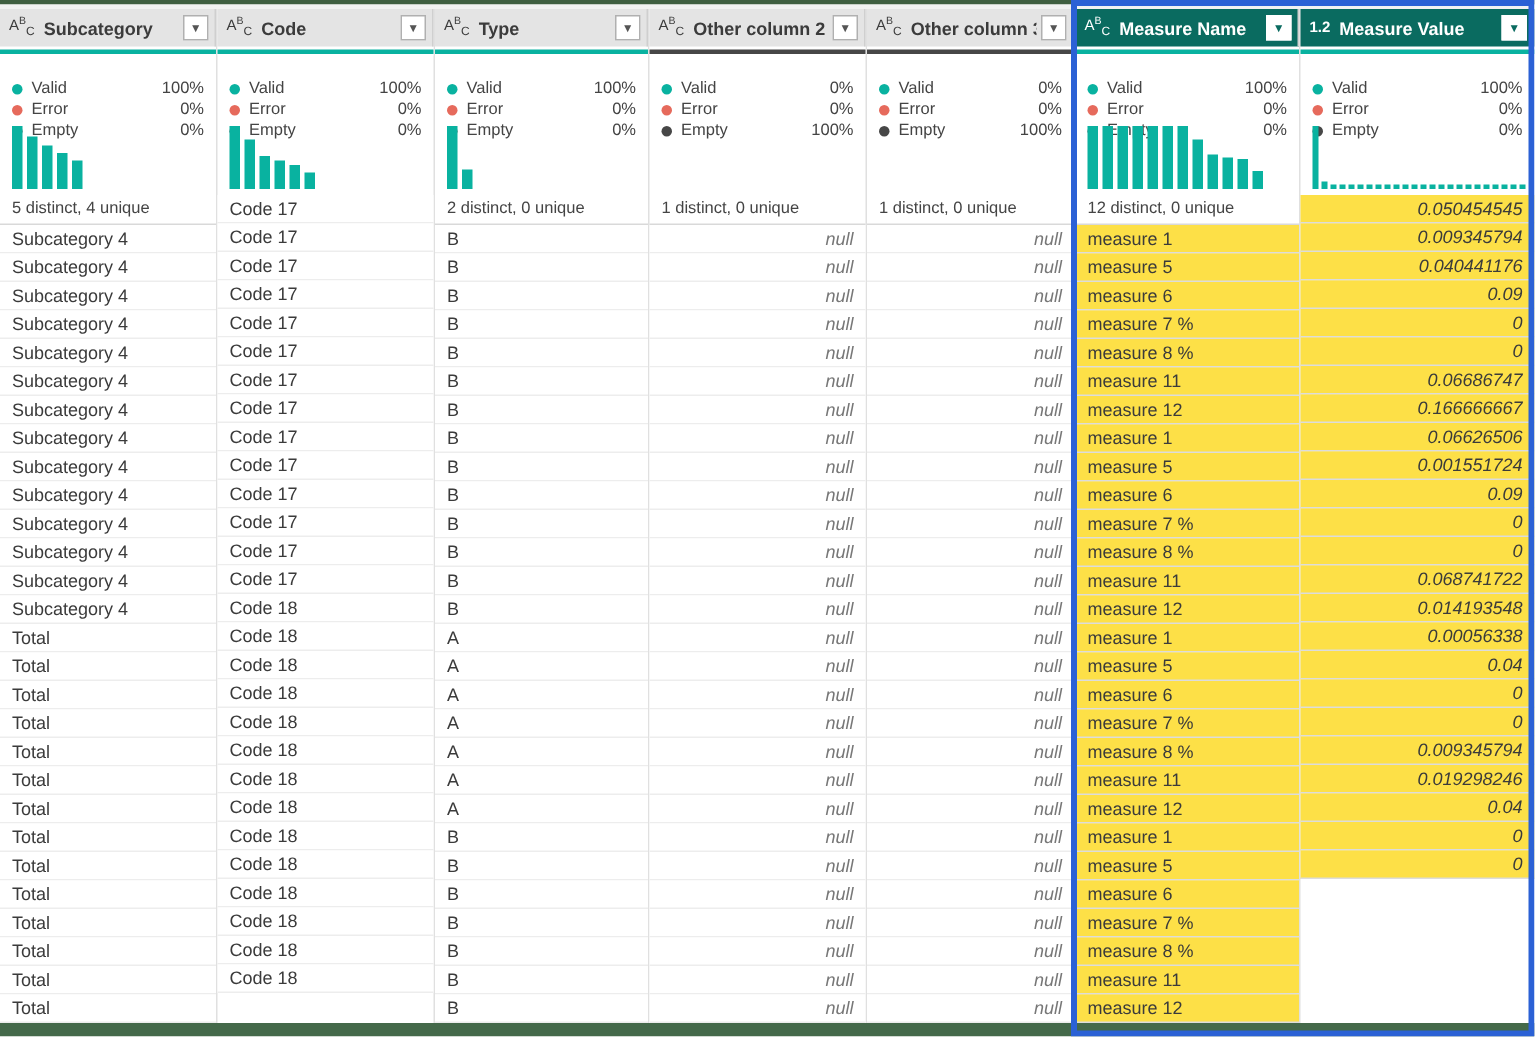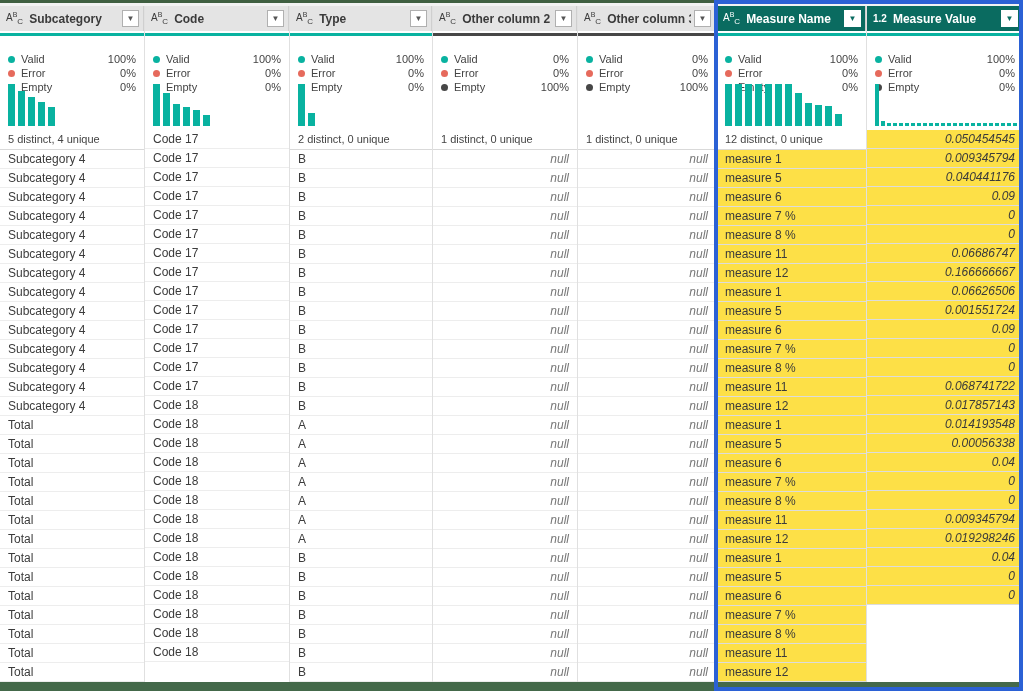--- a/index.html
+++ b/index.html
@@ -485,21 +485,20 @@
         <div class="cell numcell selcell">0</div>
         <div class="cell numcell selcell">0</div>
         <div class="cell numcell selcell">0.06686747</div>
         <div class="cell numcell selcell">0.166666667</div>
         <div class="cell numcell selcell">0.06626506</div>
         <div class="cell numcell selcell">0.001551724</div>
         <div class="cell numcell selcell">0.09</div>
         <div class="cell numcell selcell">0</div>
         <div class="cell numcell selcell">0</div>
         <div class="cell numcell selcell">0.068741722</div>
-        <div class="cell numcell selcell">0.017857143</div>
         <div class="cell numcell selcell">0.014193548</div>
         <div class="cell numcell selcell">0.00056338</div>
         <div class="cell numcell selcell">0.04</div>
         <div class="cell numcell selcell">0</div>
         <div class="cell numcell selcell">0</div>
         <div class="cell numcell selcell">0.009345794</div>
         <div class="cell numcell selcell">0.019298246</div>
         <div class="cell numcell selcell">0.04</div>
         <div class="cell numcell selcell">0</div>
         <div class="cell numcell selcell">0</div>

